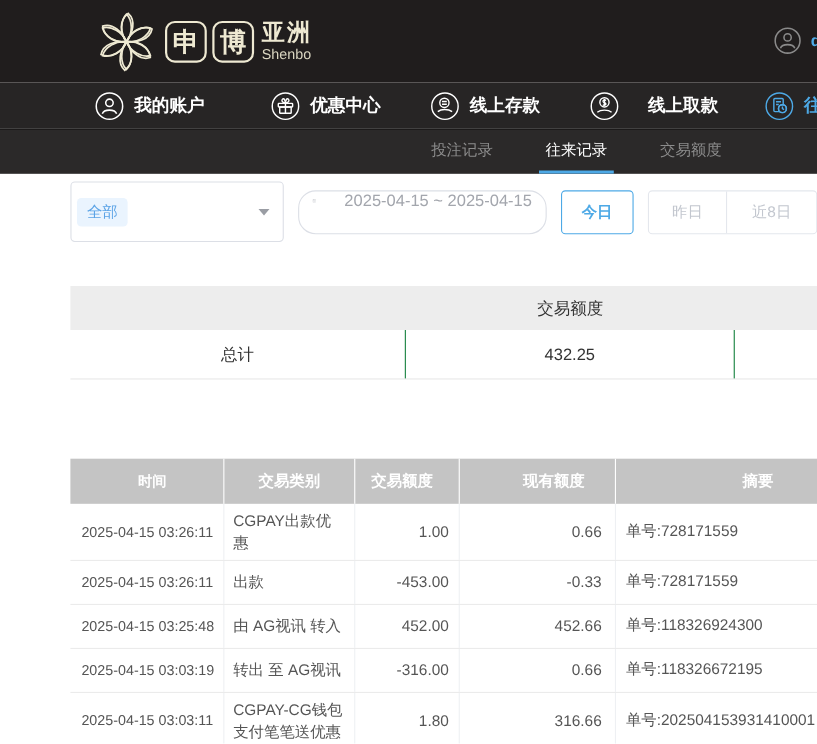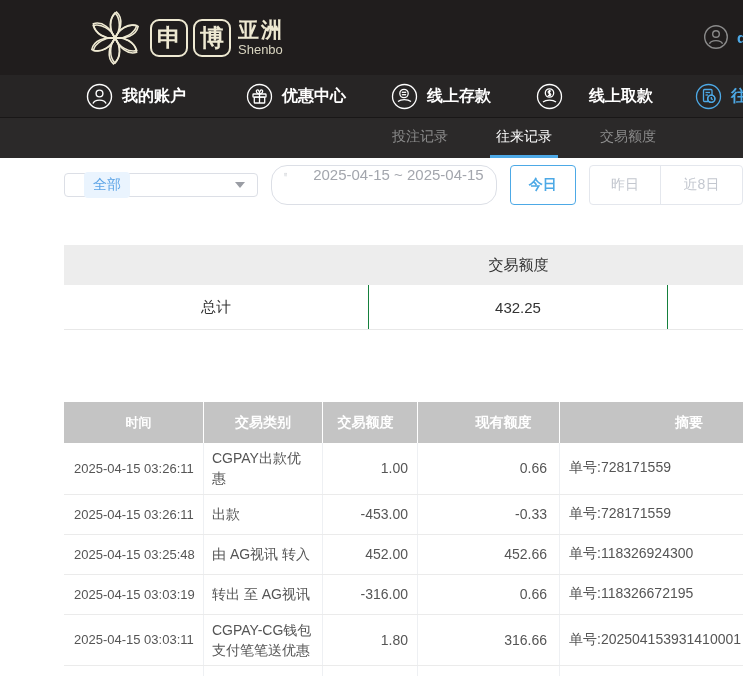--- a/index.html
+++ b/index.html
@@ -43,22 +43,22 @@
   .sub-nav{height:41px;background:var(--subnav-bg);border-top:1px solid #191717;
     display:flex;align-items:stretch;padding-left:386px;gap:36px;overflow:hidden;}
   .sub-tab{display:flex;align-items:center;font-size:14px;color:#8c8c8c;cursor:pointer;
     border-bottom:3px solid transparent;padding:0 6px;white-space:nowrap;}
   .sub-tab.active{color:#ffffff;border-bottom-color:var(--accent);}
 
   
   .content{padding-left:64px;}
 
   .filter-row{display:flex;align-items:center;margin-top:7px;}
-  .select-box{width:198px;height:24px;border:1px solid var(--border-light);border-radius:4px;
-    display:flex;align-items:center;padding:0 12px 0 19px;cursor:pointer;background:#fff;}
+  .select-box{width:198px;height:55px;border:1px solid var(--border-light);border-radius:4px;
+    display:flex;align-items:center;padding:0 12px 0 5px;cursor:pointer;background:#fff;}
   .tag{background:var(--tag-bg);color:#5ba3e6;font-size:14px;padding:4px 9px;border-radius:4px;}
   .caret{margin-left:auto;width:0;height:0;border-left:5px solid transparent;border-right:5px solid transparent;
     border-top:6px solid #9a9da4;}
   .date-box{margin-left:13px;width:226px;height:40px;border:1px solid var(--border-light);border-radius:16px;
     display:flex;align-items:flex-start;gap:26px;padding:0 12px;color:#a3a6ad;font-size:15px;cursor:pointer;background:#fff;white-space:nowrap;}
   .btn-today{margin-left:13px;width:68px;height:40px;border:1px solid var(--accent);color:var(--accent);
     border-radius:4px;background:#fff;font-size:14px;display:flex;align-items:center;justify-content:center;cursor:pointer;font-weight:bold;}
   .btn-group{margin-left:13px;display:flex;border:1px solid #e4e7ed;border-radius:4px;height:40px;background:#fff;}
   .btn-muted{width:70px;display:flex;align-items:center;justify-content:center;color:var(--text-muted);
     font-size:14px;cursor:pointer;}

